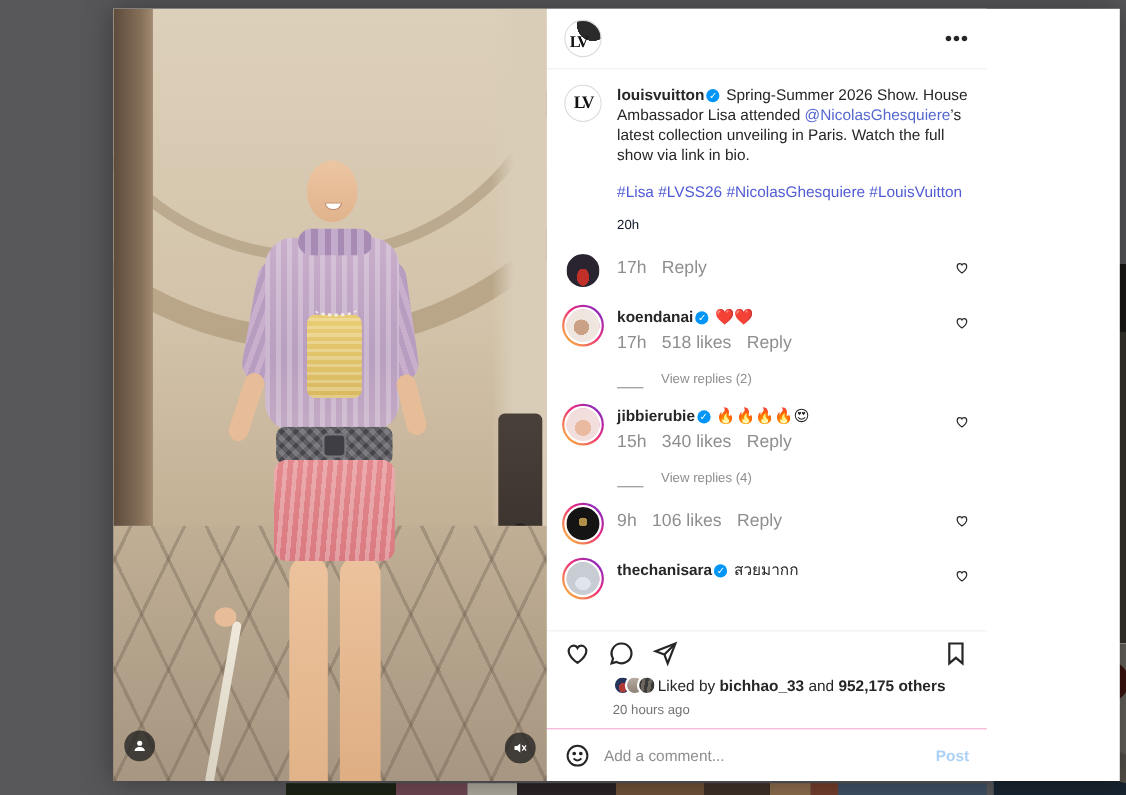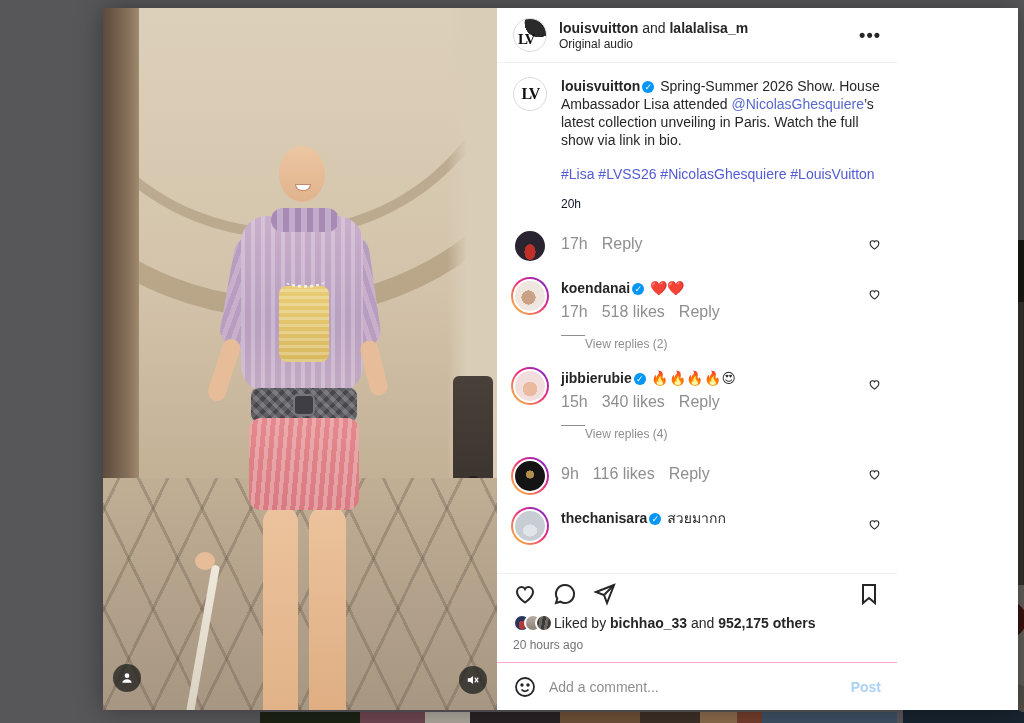--- a/index.html
+++ b/index.html
@@ -144,33 +144,33 @@
   .comment { display:flex; gap:14px; margin-top:16px; }
   .c-avatar { width:34px; height:34px; }
   .ring { padding:2px; border-radius:50%;
     background:linear-gradient(45deg,#f9ce34,#ee2a7b 55%,#6228d7); width:38px; height:38px;
     flex:none; margin:-2px; }
   .ring .c-avatar { border:2px solid #fff; }
   .c-main { flex:1; min-width:0; font-size:14px; line-height:18px; }
   .c-text .uname { font-weight:bold; }
   .c-meta { margin-top:6px; font-size:16px; color:#8e8e8e; display:flex; gap:14px; }
   .c-meta .meta-btn { cursor:pointer; }
-  .c-replies { margin-top:14px; font-size:12px; color:#8e8e8e; display:flex; align-items:flex-start; }
+  .c-replies { margin-top:14px; font-size:12px; color:#8e8e8e; display:flex; align-items:flex-end; gap:16px; }
   .c-replies .dash { width:24px; height:1px; background:#8e8e8e; display:inline-block; }
   .c-like { flex:none; padding-top:8px; color:#262626; }
   .c-like svg { width:13px; height:13px; }
 
   .p-actions { border-top:1px solid #efefef; padding:8px 16px 4px; display:flex;
     align-items:center; gap:16px; flex:none; }
   .icon-btn { background:none; border:none; padding:0; cursor:pointer; color:#262626;
     display:flex; }
   .icon-btn svg { width:24px; height:24px; }
   .save-btn { margin-left:auto; }
 
-  .p-likes { padding:4px 16px 0; flex:none; }
+  .p-likes { padding:4px 16px 0; flex:none;margin-left:44px; }
   .liked-row { display:flex; align-items:center; font-size:14px; }
   .liked-avs { display:flex; margin-right:8px; }
   .liked-avs span { width:18px; height:18px; border-radius:50%; border:2px solid #fff; margin-right:-7px; display:inline-block; }
   .lav1 { background:radial-gradient(6px 8px at 50% 65%,#b03a38 0 55%,#27355c 56%); }
   .lav2 { background:linear-gradient(180deg,#b9aca2,#8d8277); }
   .lav3 { background:repeating-linear-gradient(100deg,#3a3a3a 0 3px,#6e675e 3px 6px); }
   .liked-row b { font-weight:bold; }
   .post-age { font-size:12px; color:#737373; margin-top:6px; padding-bottom:10px; }
 
   .p-composer { border-top:1px solid #f9a8d4; display:flex; align-items:center;
@@ -249,24 +249,20 @@
       </svg>
     </button>
   </div>
 
   <div class="panel">
 
     <div class="p-header">
       <div class="avatar av-lv">
           <span>LV</span>
         </div>
-      <div>
-        <div class="hdr-names"><b>louisvuitton</b><span> and </span><b>lalalalisa_m</b></div>
-        <div class="hdr-sub">Original audio</div>
-      </div>
       <button class="more-btn">•••</button>
     </div>
 
     <div class="p-scroll">
       <div class="cap-row">
         <div class="avatar cap-avatar">
             <span>LV</span>
           </div>
         <div class="cap-body">
           <span class="uname">louisvuitton</span><span class="badge">✓</span><span> Spring-Summer 2026 Show. House Ambassador Lisa attended </span><span class="linkish">@NicolasGhesquiere</span><span>’s latest collection unveiling in Paris. Watch the full show via link in bio.</span>
@@ -347,21 +343,21 @@
     </div>
   </div>
 
   <div class="comment">
     <div class="ring">
               <div class="avatar c-avatar" style="background: radial-gradient(8px 8px at 50% 45%, rgb(176, 144, 72) 0px, rgb(176, 144, 72) 50%, rgb(20, 20, 20) 51%);"></div>
             </div>
     <div class="c-main">
       <div class="c-meta">
         <span class="t">9h</span>
-        <span class="lk meta-btn">116 likes</span>
+        <span class="lk meta-btn">106 likes</span>
         <span class="rp meta-btn">Reply</span>
 
       </div>
     </div>
     <div class="c-like">
       <svg viewBox="0 0 24 24" fill="none" stroke="#262626" stroke-width="2">
         <path d="M12 20.5S4 15.5 4 9.8C4 7 6.2 5 8.7 5c1.5 0 2.7.8 3.3 2 .6-1.2 1.8-2 3.3-2C17.8 5 20 7 20 9.8c0 5.7-8 10.7-8 10.7z"></path>
       </svg>
     </div>
   </div>

